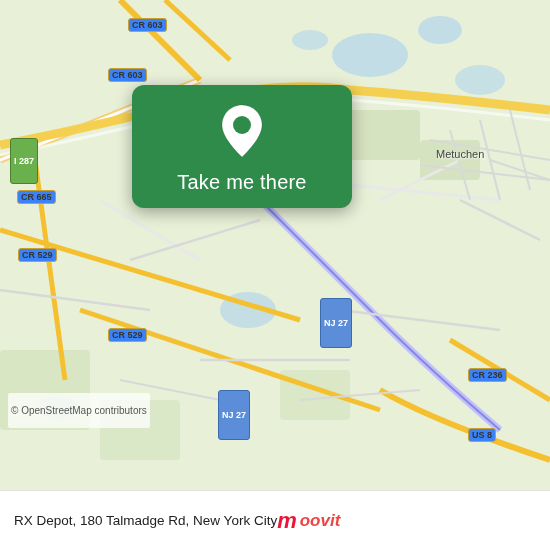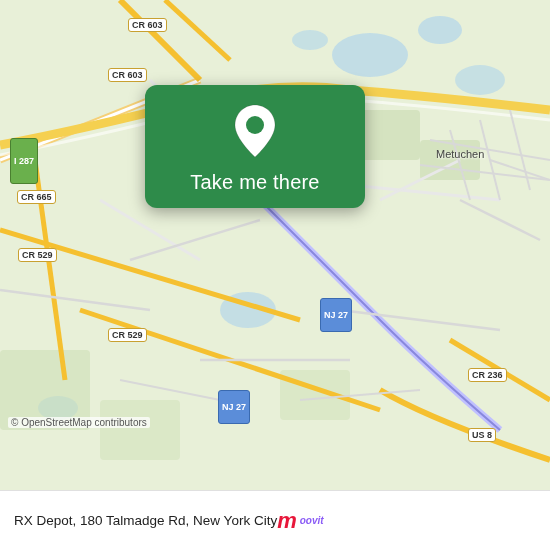--- a/index.html
+++ b/index.html
@@ -17,21 +17,21 @@
       height: 490px;
       position: relative;
       overflow: hidden;
       background-color: #e8f0e8;
     }
 
     
     #card-overlay {
       position: absolute;
       top: 85px;
-      left: 145px;
+      left: 132px;
       width: 220px;
       background: #2e8b4a;
       border-radius: 12px;
       display: flex;
       flex-direction: column;
       align-items: center;
       padding: 18px 20px 14px 20px;
       box-shadow: 0 4px 16px rgba(0,0,0,0.35);
       z-index: 10;
     }
@@ -78,49 +78,49 @@
     }
 
     .moovit-m {
       font-size: 22px;
       font-weight: 700;
       color: #e8173a;
       font-style: italic;
     }
 
     .moovit-text {
-      font-size: 10px;
-      font-weight: 700;
-      color: #8b5cf6;
+      font-size: 17px;
+      font-weight: 700;
+      color: #ef4444;
       font-style: italic;
     }
 
     #copyright-text {
       position: absolute;
       bottom: 62px;
       left: 8px;
       font-size: 10px;
       color: #555;
       background: rgba(255,255,255,0.75);
-      padding: 0 3px;
+      padding: 12px 3px;
       border-radius: 2px;
     }
 
     
     #map-svg {
       position: absolute;
       top: 0; left: 0;
       width: 100%;
       height: 100%;
     }
 
     
     .route-label {
       position: absolute;
-      background: #ffffff;
+      background: #3b82f6;
       border: 1.5px solid #c8a030;
       border-radius: 3px;
       font-size: 9px;
       font-weight: 700;
       color: #333;
       padding: 1px 3px;
     }
 
     .route-label-green {
       position: absolute;
@@ -134,21 +134,21 @@
     }
 
     .route-label-blue {
       position: absolute;
       background: #5b8dd9;
       border: 1.5px solid #3a6ab0;
       border-radius: 3px;
       font-size: 9px;
       font-weight: 700;
       color: #fff;
-      padding: 11px 3px;
+      padding: 19px 3px;
     }
 
     .place-label {
       position: absolute;
       font-size: 11px;
       color: #444;
       font-weight: 500;
       text-shadow: 1px 1px 2px rgba(255,255,255,0.9);
     }
   </style>

